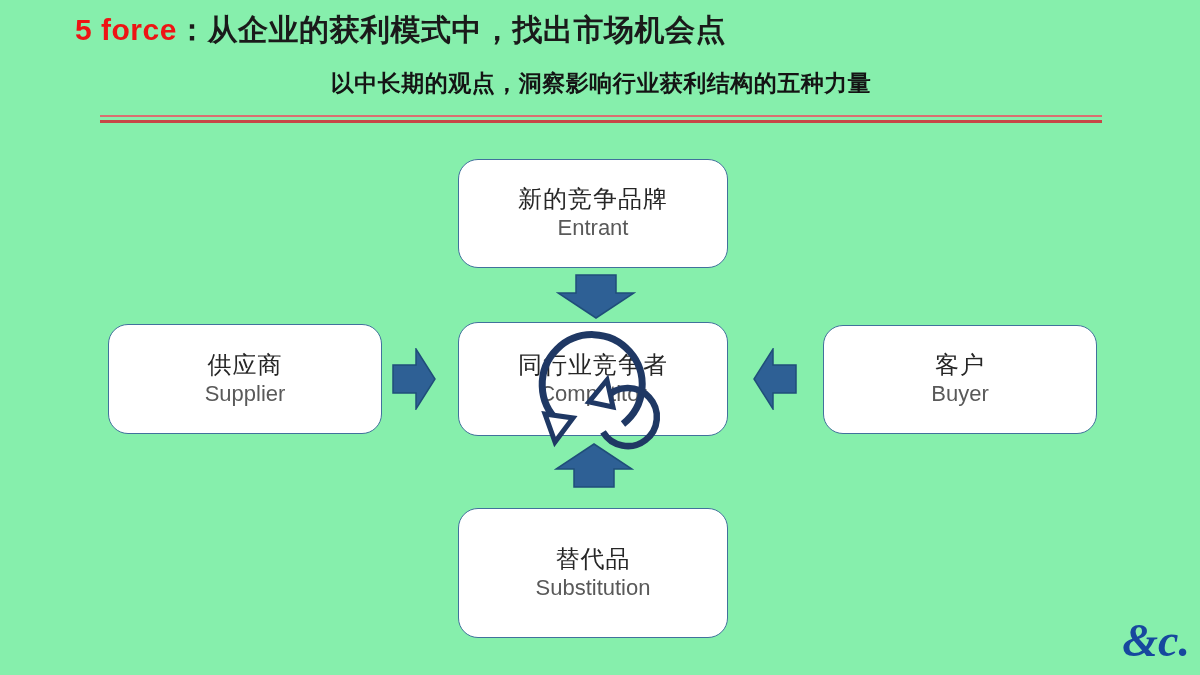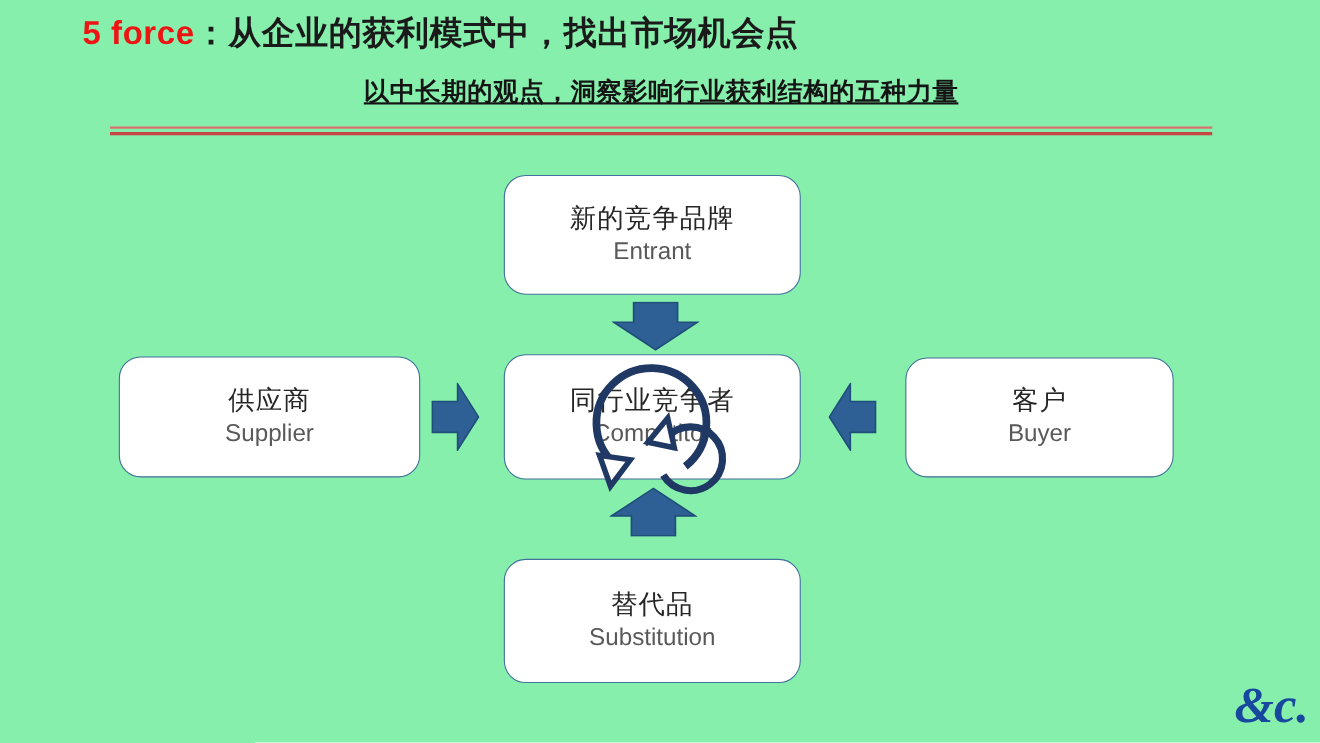--- a/index.html
+++ b/index.html
@@ -31,21 +31,20 @@
     left: 100px;
     top: 68px;
     width: 1002px;
     text-align: center;
   }
   .subtitle {
     font-size: 23px;
     font-weight: bold;
     color: #141414;
     letter-spacing: 0.5px;
-    text-decoration: underline;
   }
   .red-rule {
     position: absolute;
     left: 100px;
     width: 1002px;
     border: 0;
     margin: 0;
   }
   .red-rule.thin  { top: 115px; height: 2px; background: #da7070; }
   .red-rule.thick { top: 120px; height: 3px; background: #c74747; }
@@ -70,22 +69,22 @@
     letter-spacing: 1px;
   }
   .node .en {
     font-size: 22px;
     color: #595959;
     line-height: 1.25;
   }
   .node-entrant      { left: 458px; top: 159px; width: 270px; height: 109px; }
   .node-supplier     { left: 108px; top: 324px; width: 274px; height: 110px; }
   .node-competitor   { left: 458px; top: 322px; width: 270px; height: 114px; }
-  .node-buyer        { left: 823px; top: 325px; width: 244px; height: 109px; }
-  .node-substitution { left: 458px; top: 508px; width: 270px; height: 113px; }
+  .node-buyer        { left: 823px; top: 325px; width: 274px; height: 109px; }
+  .node-substitution { left: 458px; top: 508px; width: 270px; height: 130px; }
 
   
   .block-arrow { position: absolute; }
   .block-arrow polygon { fill: #2E6095; stroke: #1F4E79; stroke-width: 1.5; }
   .arrow-down  { left: 556px; top: 274px; }
   .arrow-up    { left: 554px; top: 443px; }
   .arrow-right { left: 392px; top: 348px; }
   .arrow-left  { left: 753px; top: 348px; }
 
   

